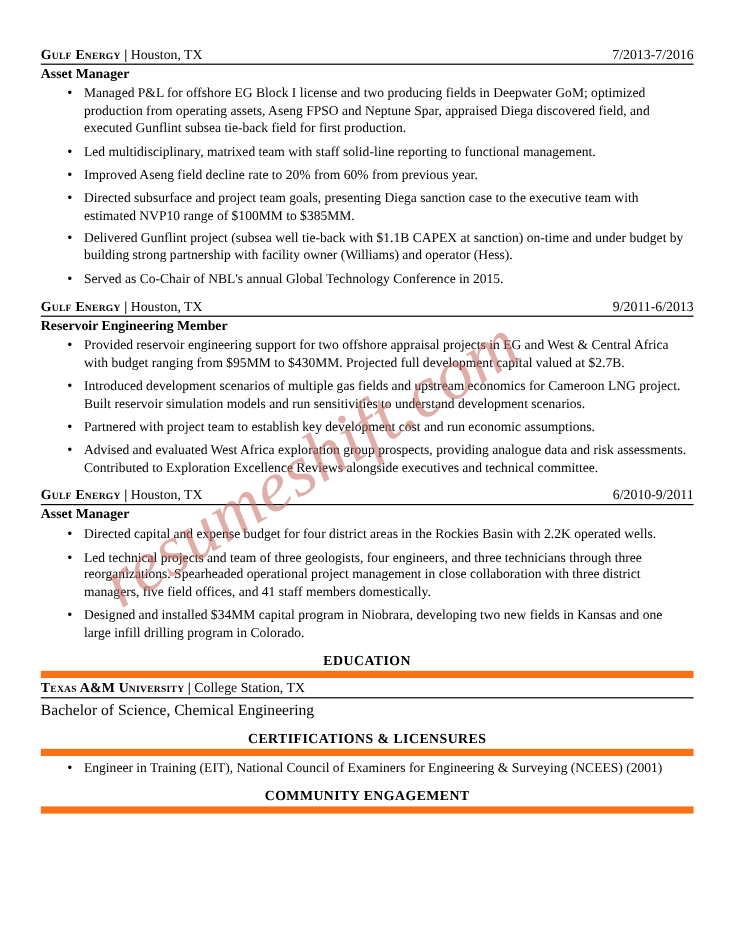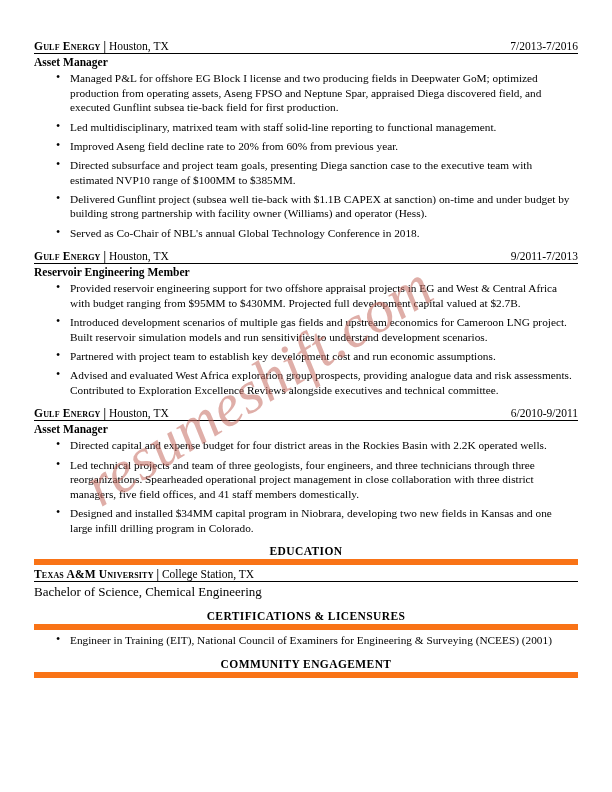--- a/index.html
+++ b/index.html
@@ -138,32 +138,32 @@
         </div>
         <div class="dates">7/2013-7/2016</div>
       </div>
       <div class="job-title">Asset Manager</div>
       <ul class="bullets">
         <li>Managed P&amp;L for offshore EG Block I license and two producing fields in Deepwater GoM; optimized production from operating assets, Aseng FPSO and Neptune Spar, appraised Diega discovered field, and executed Gunflint subsea tie-back field for first production.</li>
         <li>Led multidisciplinary, matrixed team with staff solid-line reporting to functional management.</li>
         <li>Improved Aseng field decline rate to 20% from 60% from previous year.</li>
         <li>Directed subsurface and project team goals, presenting Diega sanction case to the executive team with estimated NVP10 range of $100MM to $385MM.</li>
         <li>Delivered Gunflint project (subsea well tie-back with $1.1B CAPEX at sanction) on-time and under budget by building strong partnership with facility owner (Williams) and operator (Hess).</li>
-        <li>Served as Co-Chair of NBL's annual Global Technology Conference in 2018.</li>
+        <li>Served as Co-Chair of NBL's annual Global Technology Conference in 2015.</li>
       </ul>
     </div>
 
     <div class="block">
       <div class="job-head">
         <div class="job-left">
           <span class="company">Gulf Energy</span>
           <span class="sep">|</span>
           <span class="loc">Houston, TX</span>
         </div>
-        <div class="dates">9/2011-7/2013</div>
+        <div class="dates">9/2011-6/2013</div>
       </div>
       <div class="job-title">Reservoir Engineering Member</div>
       <ul class="bullets">
         <li>Provided reservoir engineering support for two offshore appraisal projects in EG and West &amp; Central Africa with budget ranging from $95MM to $430MM. Projected full development capital valued at $2.7B.</li>
         <li>Introduced development scenarios of multiple gas fields and upstream economics for Cameroon LNG project. Built reservoir simulation models and run sensitivities to understand development scenarios.</li>
         <li>Partnered with project team to establish key development cost and run economic assumptions.</li>
         <li>Advised and evaluated West Africa exploration group prospects, providing analogue data and risk assessments. Contributed to Exploration Excellence Reviews alongside executives and technical committee.</li>
       </ul>
     </div>
 

